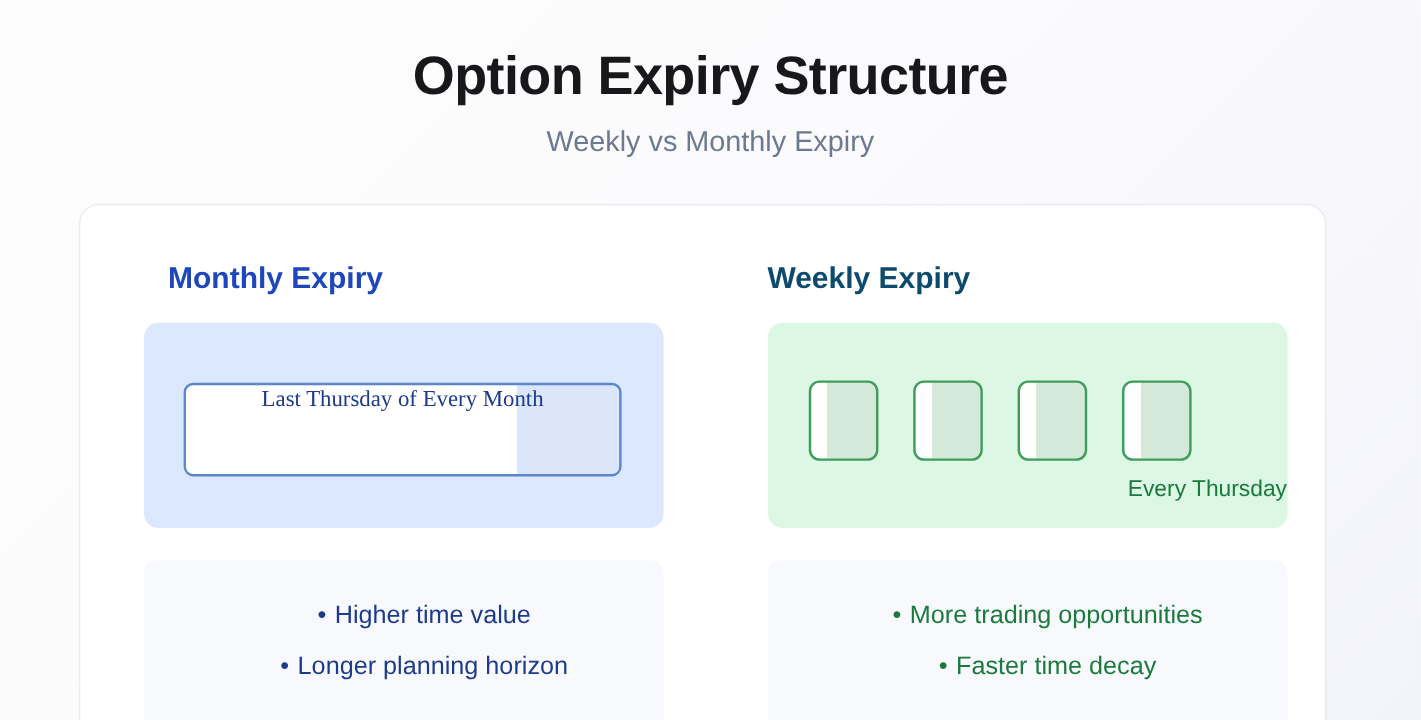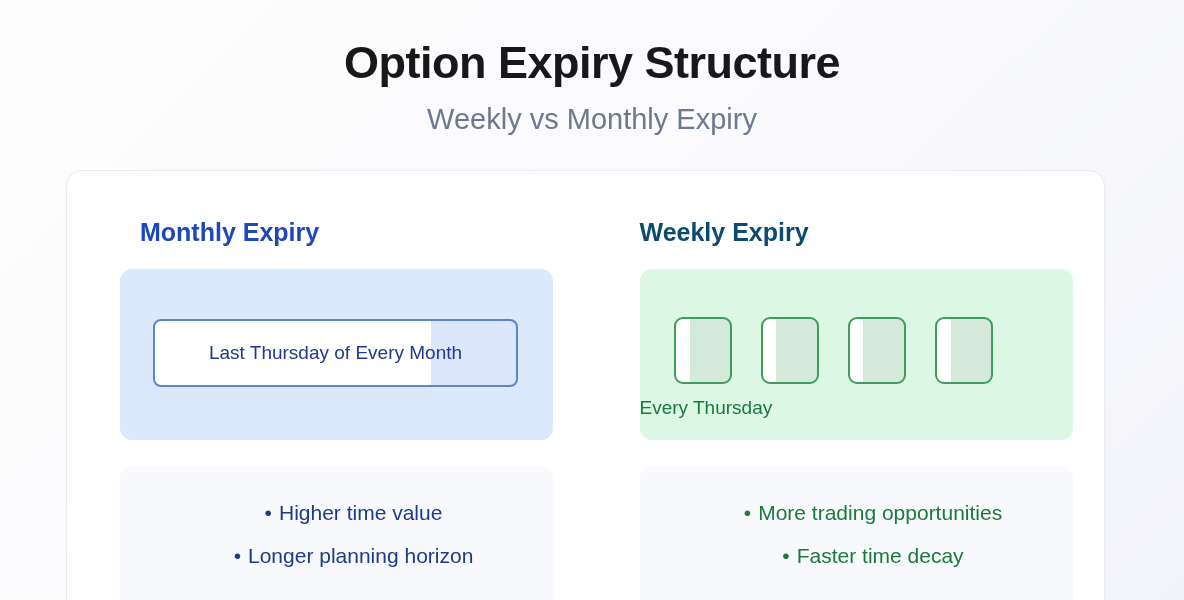--- a/index.html
+++ b/index.html
@@ -28,21 +28,21 @@
   .page-title {
     margin: 12px;
     font-size: 45px;
     line-height: 58px;
     font-weight: bold;
     color: #18181b;
     letter-spacing: -0.5px;
   }
   .page-subtitle {
     margin: 6px 0 0 0;
-    font-size: 29px;
+    font-size: 24px;
     line-height: 30px;
     font-weight: normal;
     color: #6b7a90;
   }
 
   
   .card {
     position: absolute;
     left: 66px;
     top: 170px;
@@ -88,31 +88,32 @@
   }
   .visual.blue { background: #dbe8fd; }
   .visual.green { background: #dcf7e3; }
 
   
   .month-bar {
     position: absolute;
     left: 33px;
     top: 50px;
     width: 365px;
-    height: 68px;
+    height: 78px;
     box-sizing: border-box;
     border: 2px solid #5b86c9;
     border-radius: 8px;
     background: linear-gradient(to right,
                 #ffffff 0%, #ffffff 76.5%,
                 #dbe6fb 76.5%, #dbe6fb 100%);
     display: flex;
-    align-items: center;
+    align-items: flex-start;
     justify-content: center;
     overflow: hidden;
+    font-family: Liberation Serif, serif;
   }
   .month-bar-label {
     font-size: 19px;
     line-height: 24px;
     color: #1e3a8a;
     white-space: nowrap;
     position: relative;
     z-index: 2;
   }
 
@@ -132,21 +133,21 @@
     border-radius: 9px;
     background: linear-gradient(to right,
                 #ffffff 0%, #ffffff 25%,
                 #d4e9da 25%, #d4e9da 100%);
   }
   .week-caption {
     position: absolute;
     left: 0;
     right: 0;
     top: 127px;
-    text-align: left;
+    text-align: right;
     font-size: 19px;
     line-height: 24px;
     color: #1a7a3c;
   }
 
   
   .bullets {
     margin-top: 27px;
     width: 433px;
     min-height: 150px;

